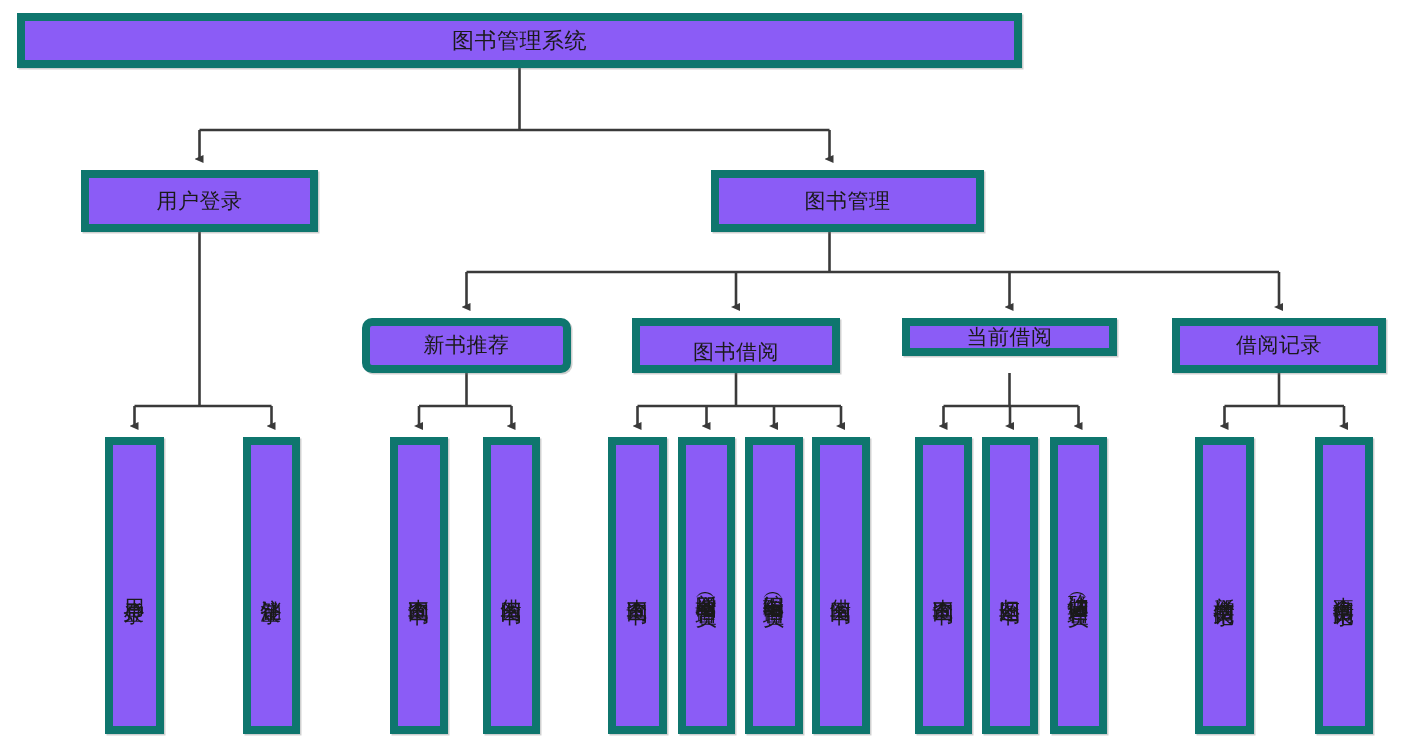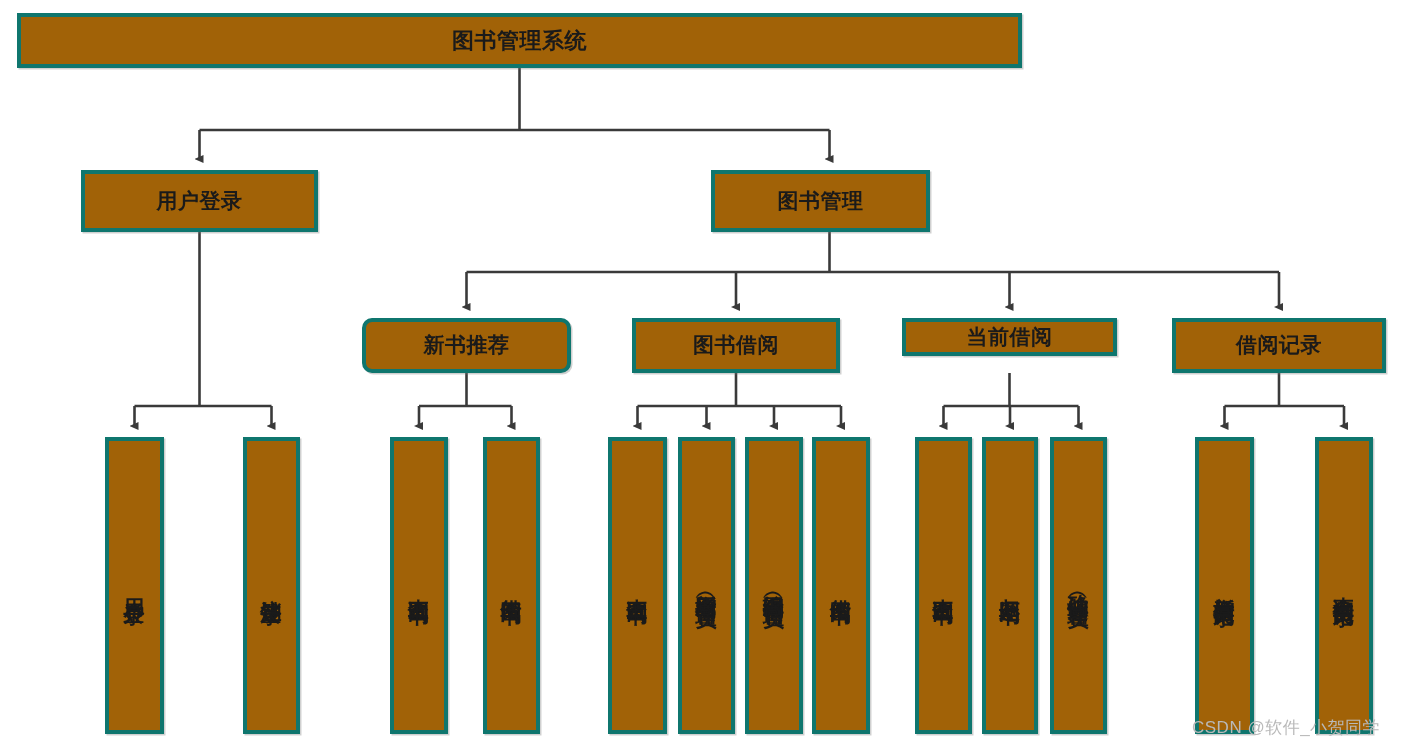--- a/index.html
+++ b/index.html
@@ -21,28 +21,27 @@
     position: absolute;
     left: 0;
     top: 0;
     width: 1405px;
     height: 747px;
     pointer-events: none;
   }
   .node {
     position: absolute;
     box-sizing: border-box;
-    border: 4px solid #0f766e;
-    background: #a16207;
+    border: 8px solid #0f766e;
+    background: #8b5cf6;
     display: flex;
     align-items: center;
     justify-content: center;
     color: #1a1a1a;
     box-shadow: 1.5px 1.5px 0 rgba(120,120,120,0.35);
-    font-weight: bold;
   }
   .node .lbl {
     display: block;
     text-align: center;
     line-height: 1.18;
     letter-spacing: 0.5px;
   }
   .node.h .lbl {
     writing-mode: horizontal-tb;
     font-size: 21px;
@@ -111,27 +110,27 @@
       </g>
   </svg>
 
   <div id="node-layer">
       <div class="node h root" style="left: 17px; top: 13px; width: 1005px; height: 55px;">
         <span class="lbl">图书管理系统</span>
       </div>
       <div class="node h l2" style="left: 81px; top: 170px; width: 237px; height: 62px;">
         <span class="lbl">用户登录</span>
       </div>
-      <div class="node h l2" style="left: 711px; top: 170px; width: 219px; height: 62px;">
+      <div class="node h l2" style="left: 711px; top: 170px; width: 273px; height: 62px;">
         <span class="lbl">图书管理</span>
       </div>
       <div class="node h l3" style="left: 362px; top: 318px; width: 209px; height: 55px; border-radius: 10px;">
         <span class="lbl">新书推荐</span>
       </div>
-      <div class="node h l3" style="left: 632px; top: 318px; width: 208px; height: 55px;">
+      <div class="node h l3" style="left: 632px; top: 318px; width: 208px; height: 55px; align-items: flex-end;">
         <span class="lbl">图书借阅</span>
       </div>
       <div class="node h l3" style="left: 902px; top: 318px; width: 215px; height: 38px;">
         <span class="lbl">当前借阅</span>
       </div>
       <div class="node h l3" style="left: 1172px; top: 318px; width: 214px; height: 55px;">
         <span class="lbl">借阅记录</span>
       </div>
       <div class="node v leaf" style="left: 105px; top: 437px; width: 59px; height: 297px;">
         <span class="lbl">用户登录</span>
@@ -167,14 +166,13 @@
         <span class="lbl">确认归还（管理员）</span>
       </div>
       <div class="node v leaf" style="left: 1195px; top: 437px; width: 59px; height: 297px;">
         <span class="lbl">新增借阅记录</span>
       </div>
       <div class="node v leaf" style="left: 1315px; top: 437px; width: 58px; height: 297px;">
         <span class="lbl">查询借阅记录</span>
       </div>
     </div>
 
-  <div class="watermark" style="left: 1192px; top: 716px;">CSDN @软件_小贺同学</div>
 </div>
 
 </body></html>

